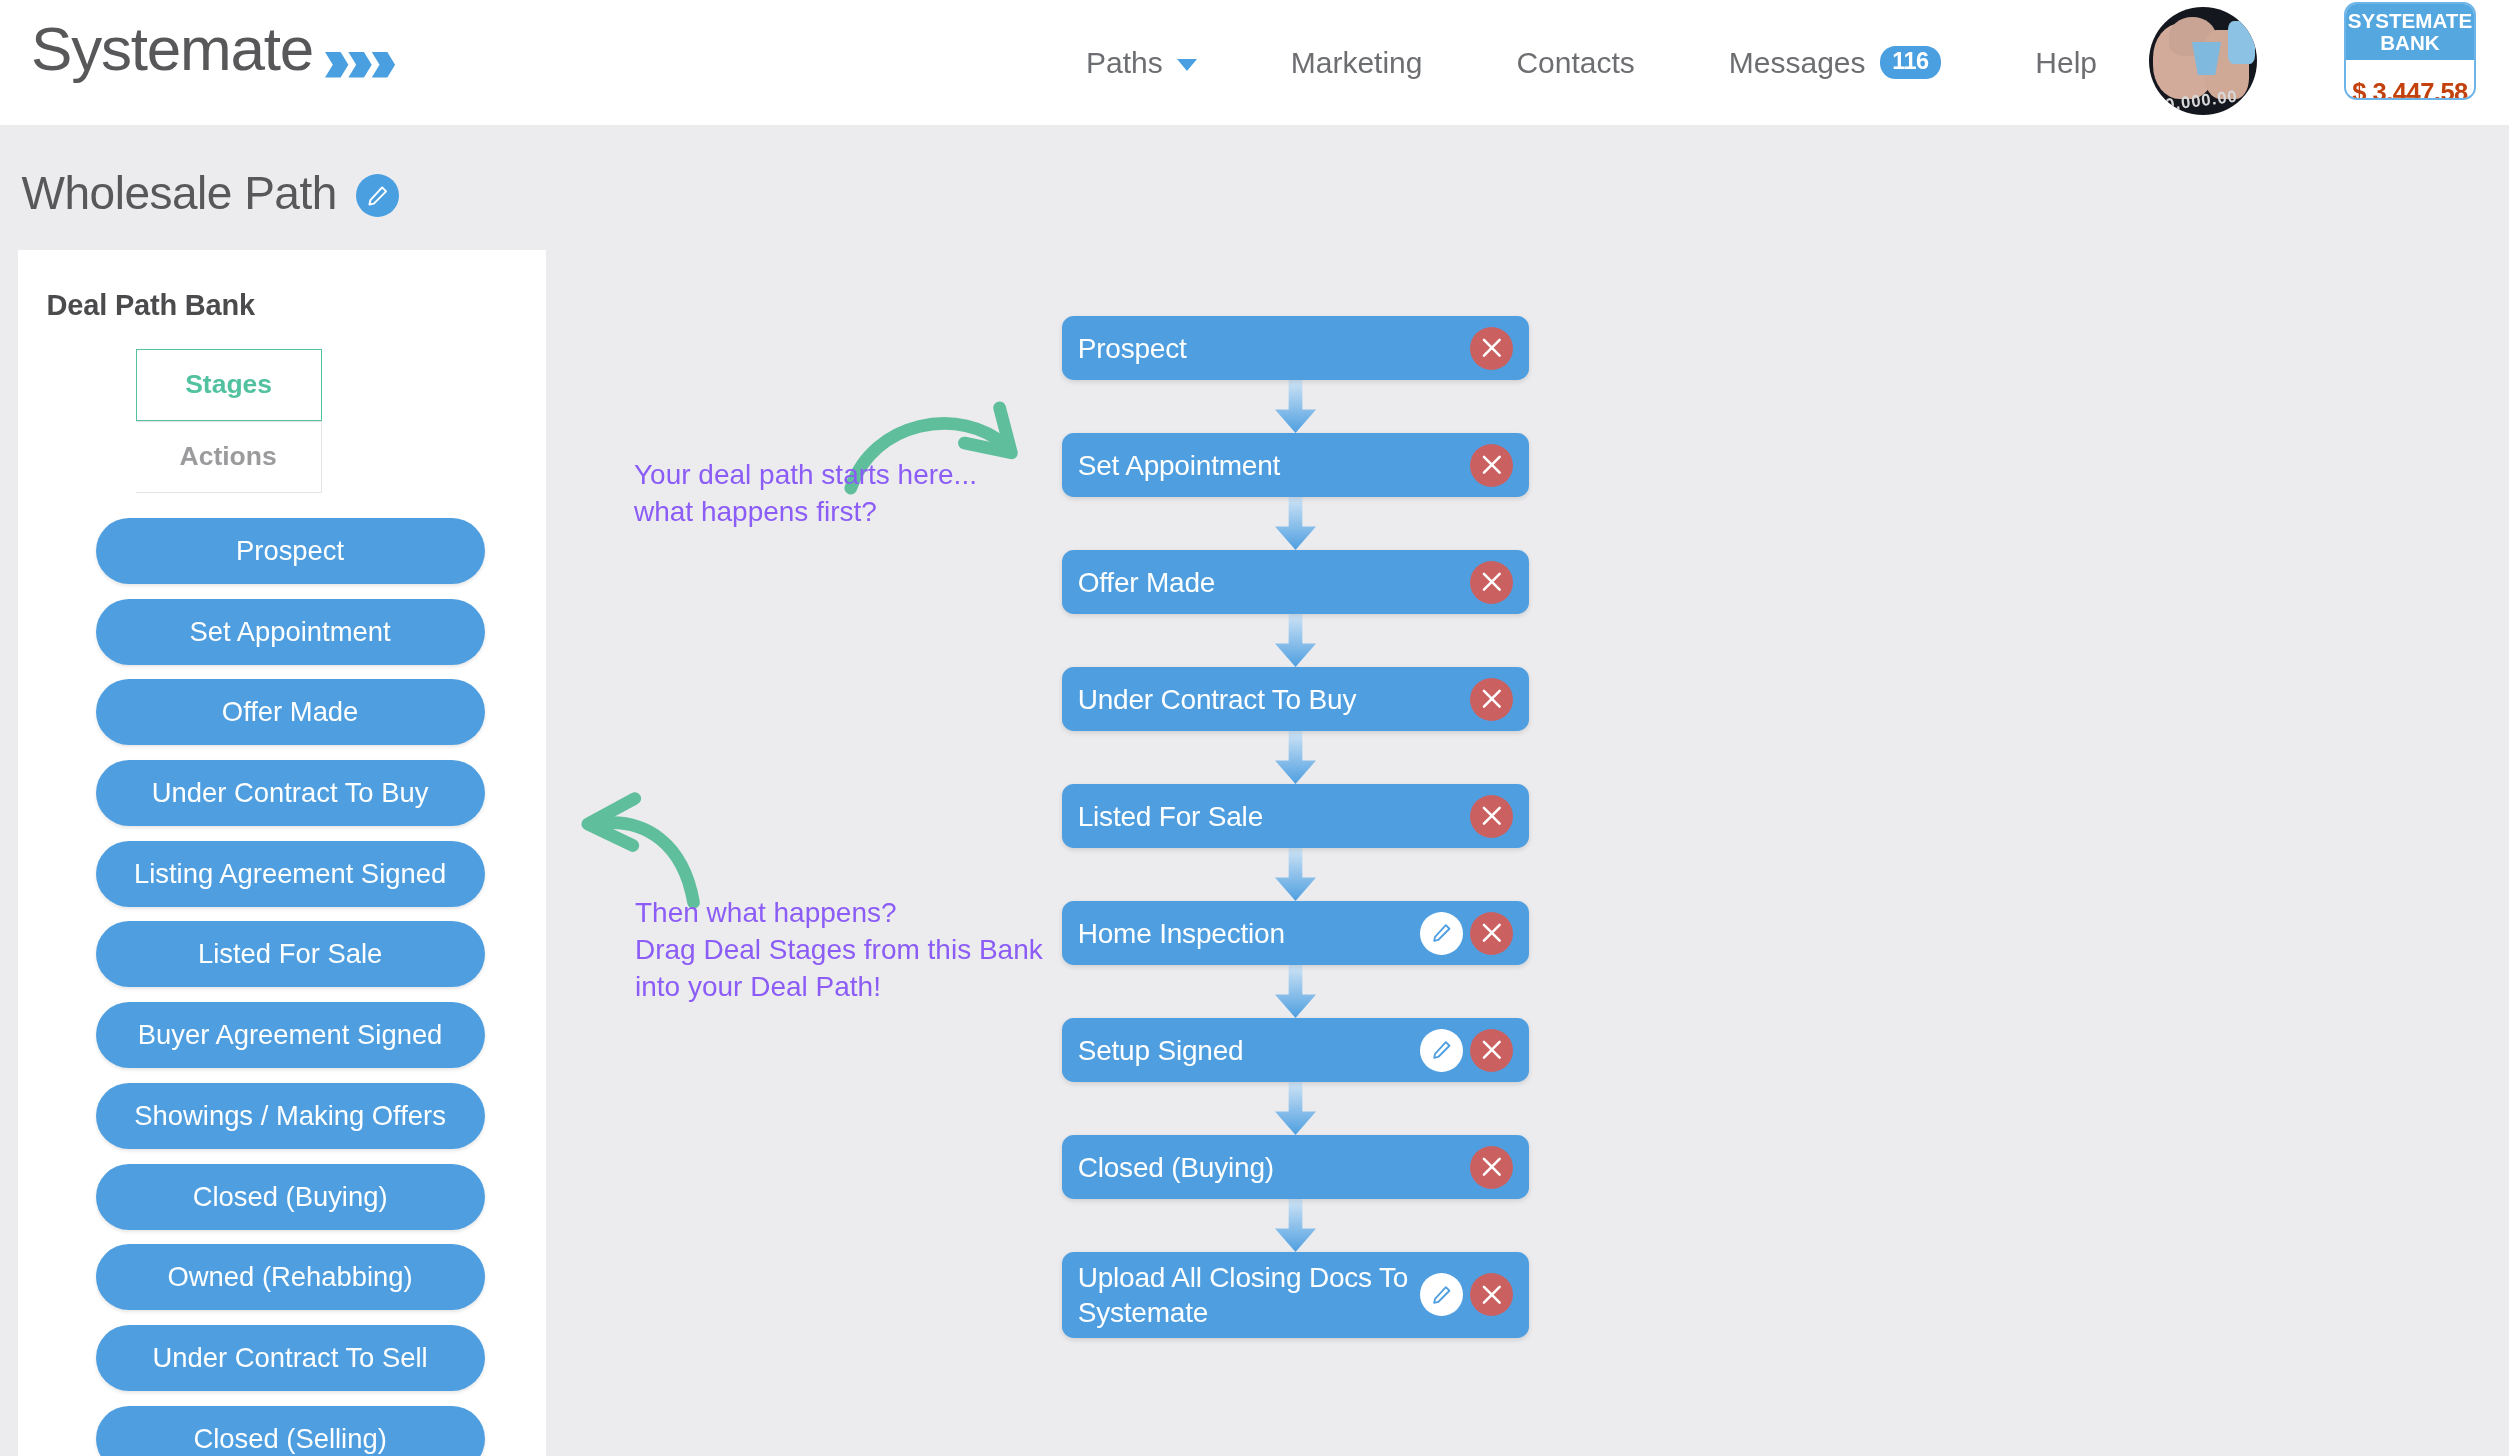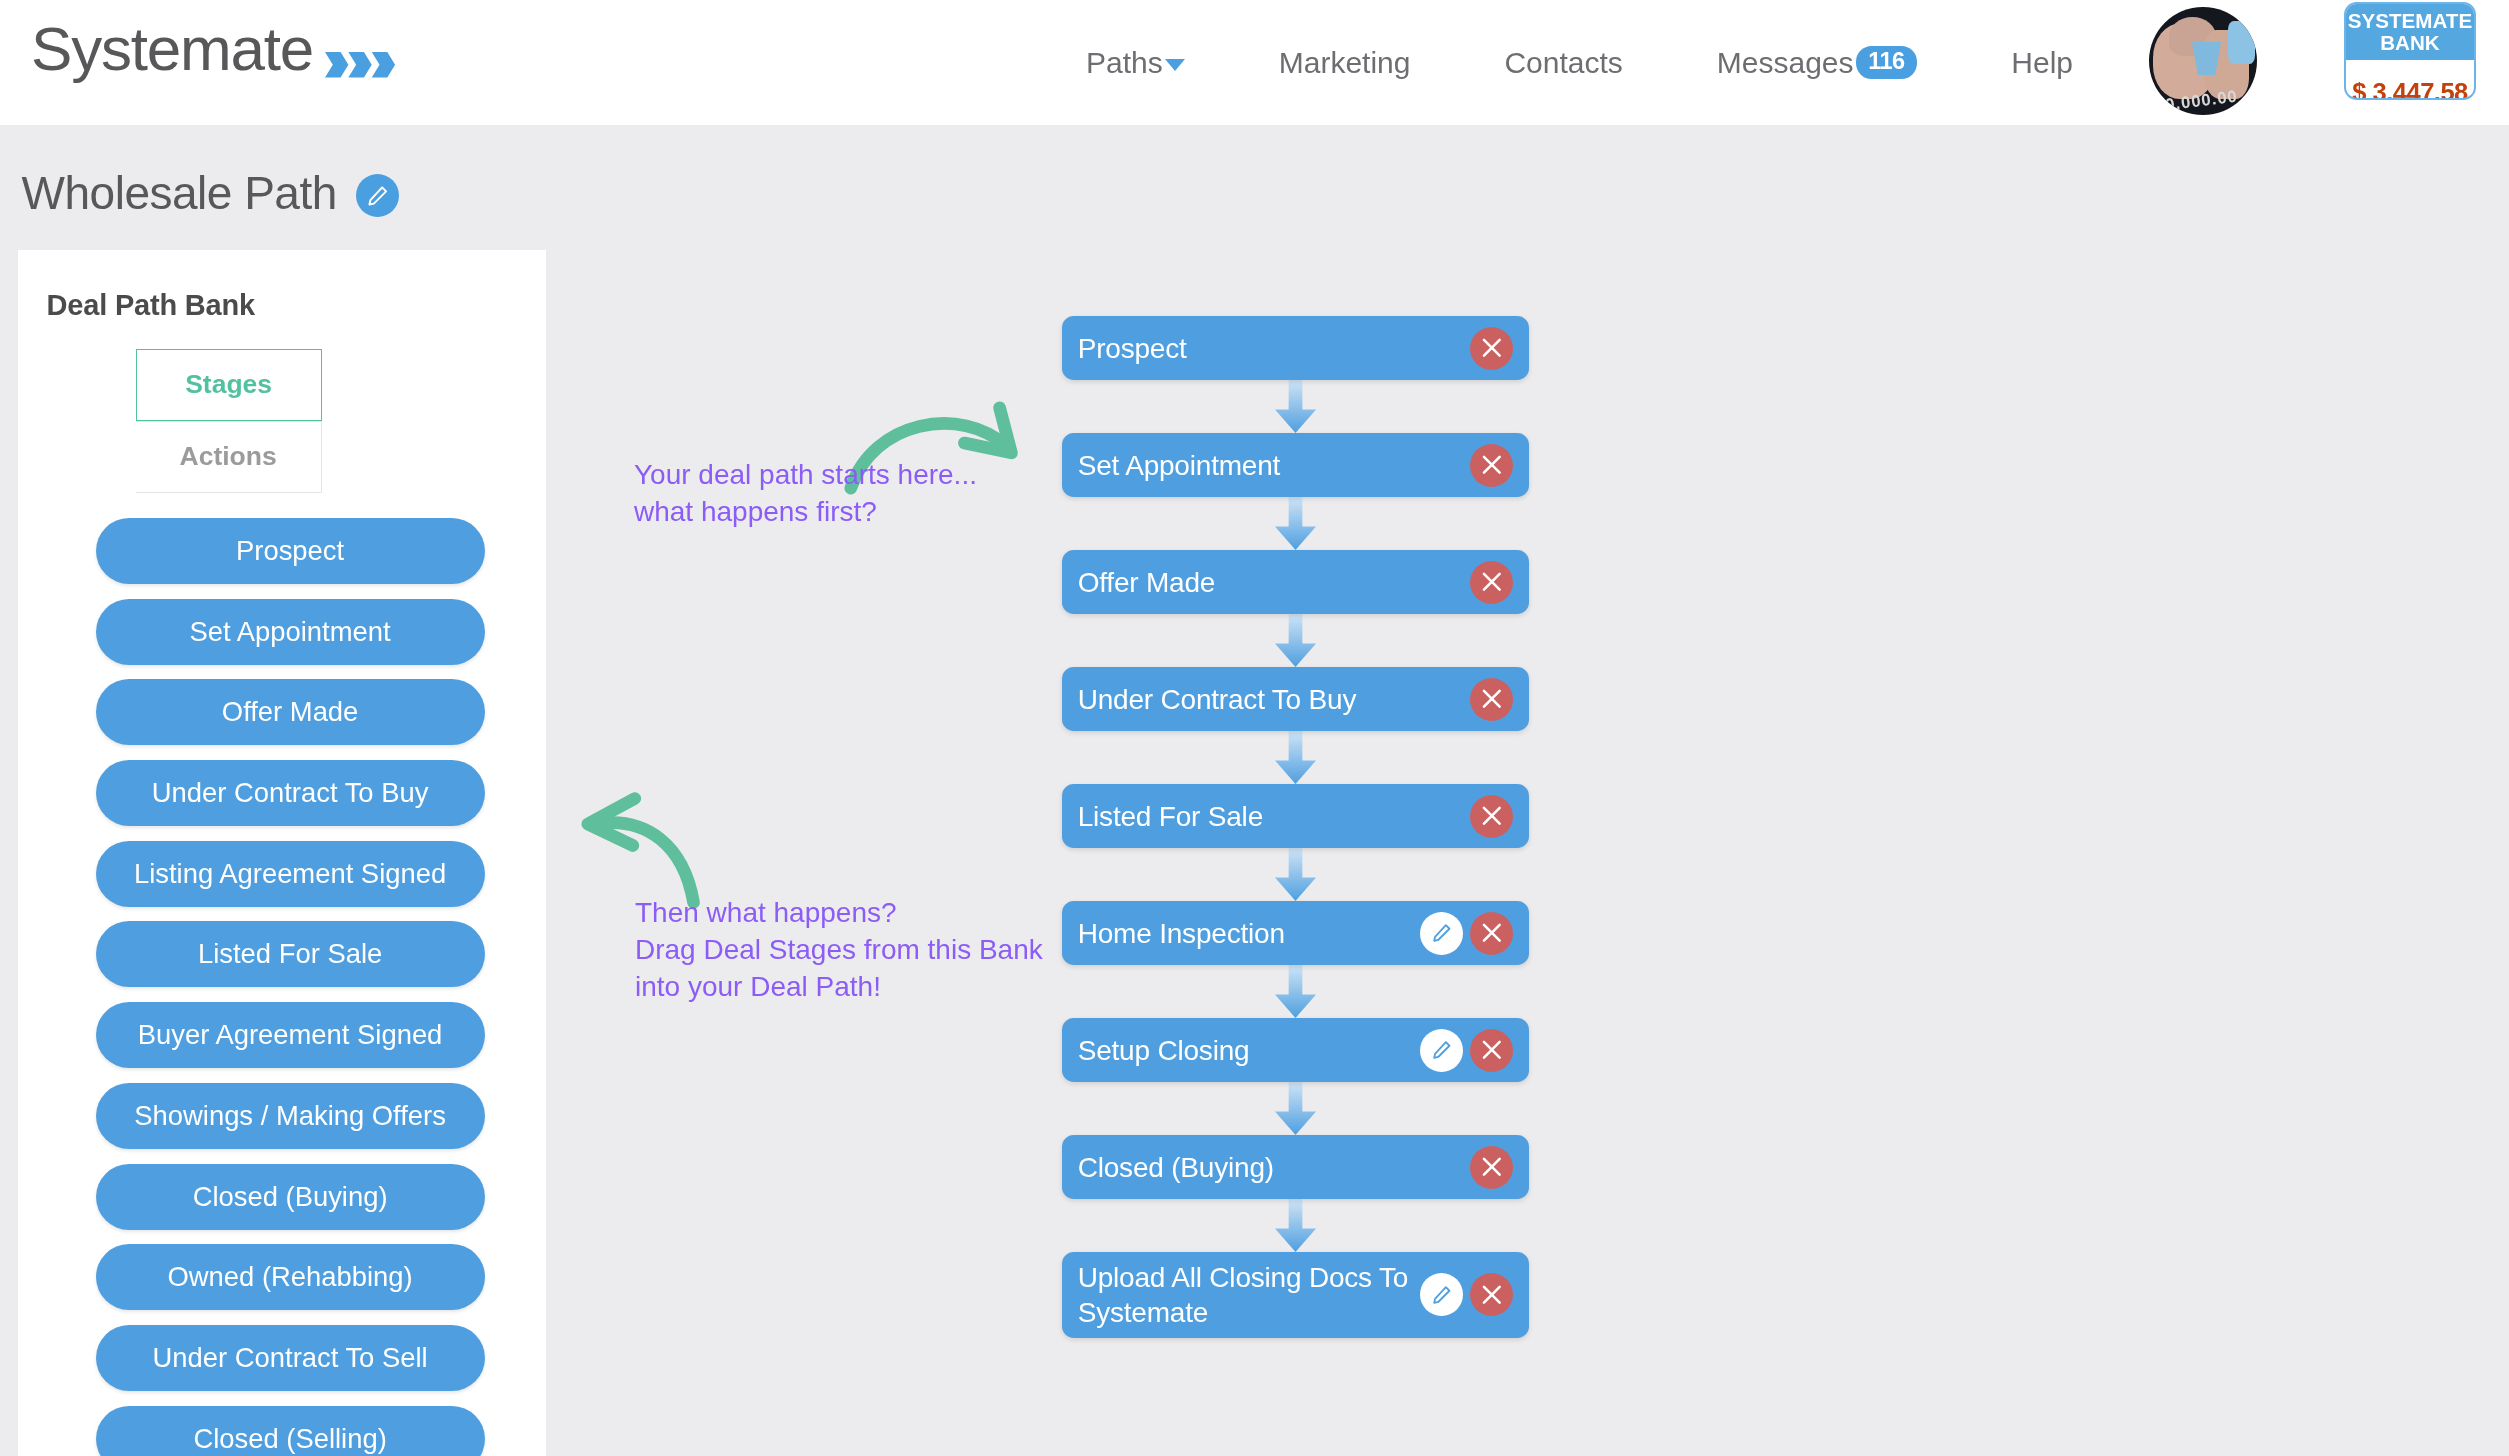--- a/index.html
+++ b/index.html
@@ -58,21 +58,21 @@
     align-items: center;
     gap: 0px;
   }
   .nav-item {
     font-size: 30px;
     color: #6d6e71;
     padding: 0 47px;
     cursor: pointer;
     display: flex;
     align-items: center;
-    gap: 2px;
+    gap: 14px;
     white-space: nowrap;
   }
   .caret-down {
     width: 0; height: 0;
     border-left: 10.8px solid transparent;
     border-right: 10.8px solid transparent;
     border-top: 12.7px solid #4a9fe0;
     display: inline-block;
     margin-top: 4.9px;
   }
@@ -616,21 +616,21 @@
       </span>
     </div>
 
     <div class="connector">
       <svg width="45" height="53" viewBox="0 0 46 54">
           <path d="M16 0 H30 V30 H44 L23 54 L2 30 H16 Z" fill="url(#g1)"></path>
         </svg>
     </div>
 
     <div class="flow-node">
-      <span class="flow-node-label">Setup Closing</span>
+      <span class="flow-node-label">Setup Signed</span>
       <span class="node-btns">
         <span class="btn-edit">
           <span>
             <svg width="21.6" height="21.6" viewBox="0 0 24 24" fill="none" stroke="#4f9fe0" stroke-width="2" stroke-linecap="round" stroke-linejoin="round">
                 <path d="M16.5 3.5 L20.5 7.5 L8 20 L3.5 21 L4.5 16.5 Z"></path>
               </svg>
           </span>
         </span>
         <span class="btn-del">
           <span>

